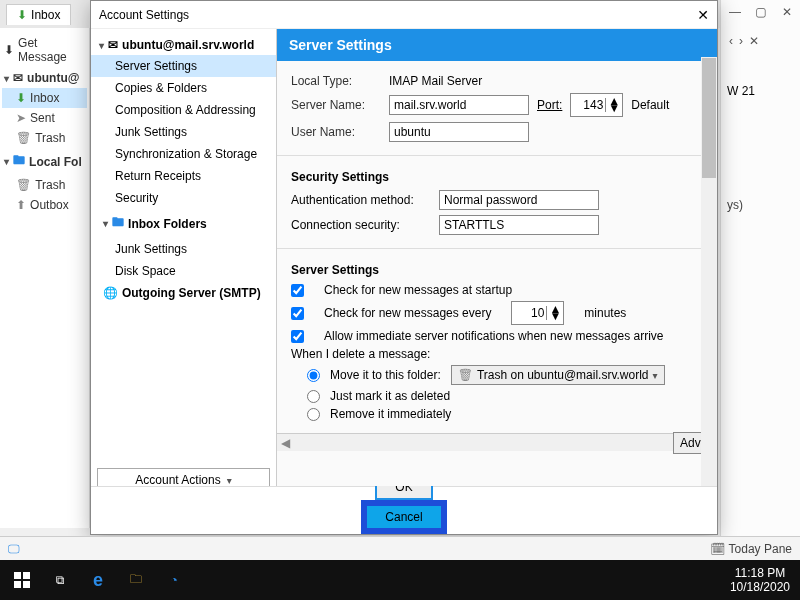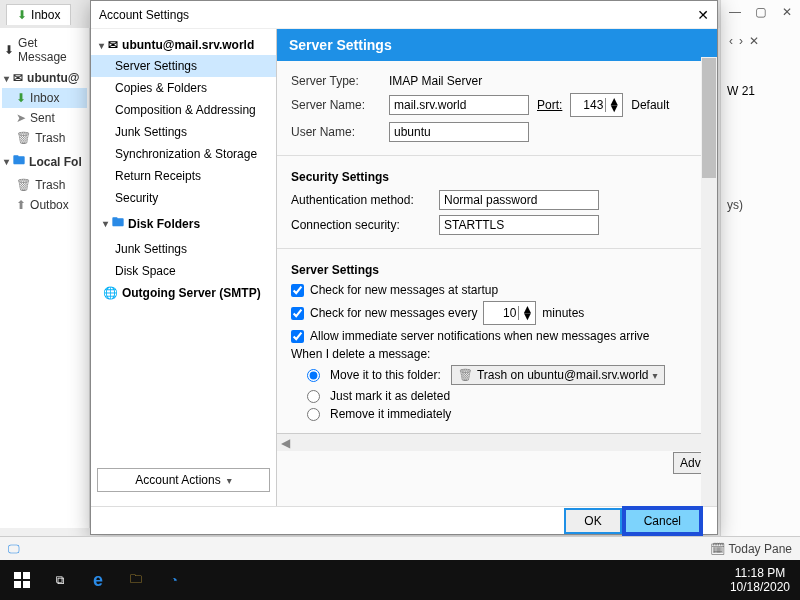--- a/index.html
+++ b/index.html
@@ -35,27 +35,27 @@
 .section{padding:8px 14px;border-bottom:1px solid #ddd;}
 .sectitle{font-weight:bold;margin:6px 0;}
 .row{display:flex;align-items:center;margin:5px 0;gap:8px;}
 .lbl{width:90px;color:#333;}
 input[type=text]{border:1px solid #888;padding:2px 4px;background:#fff;height:20px;}
 .numbox{display:inline-flex;align-items:center;border:1px solid #888;background:#fff;height:24px;}
 .numbox input{border:none;width:34px;text-align:right;padding:0 2px;height:18px;}
 .spinbtns{display:flex;flex-direction:column;font-size:7px;line-height:7px;border-left:1px solid #888;}
 .spinbtns span{padding:0 2px;cursor:pointer;}
 .select{border:1px solid #888;background:#fff;padding:2px 4px;min-width:160px;height:20px;display:flex;align-items:center;justify-content:space-between;}
-.check{display:flex;align-items:center;gap:6px;margin:4px 0;}
+.check{display:flex;align-items:center;gap:20px;margin:4px 0;}
 .radio{display:flex;align-items:center;gap:10px;margin:4px 0 4px 16px;}
 .folderbtn{border:1px solid #888;background:#eee;padding:2px 6px;display:flex;align-items:center;gap:4px;}
 .advbtn{position:absolute;right:-4px;bottom:32px;border:1px solid #888;background:#eee;padding:3px 6px;}
 .hscroll{height:18px;border-top:1px solid #ccc;background:#f0f0f0;display:flex;align-items:center;justify-content:space-between;padding:0 4px;color:#888;}
-.footer{height:28px;display:flex;align-items:center;justify-content:flex-end;gap:0;padding:0 14px;border-top:1px solid #ddd;}
-.btn{border:4px solid #1d4ed8;background:#7dd3fc;padding:4px 18px;cursor:pointer;}
+.footer{height:48px;display:flex;align-items:center;justify-content:flex-end;gap:0;padding:0 14px;border-top:1px solid #ddd;flex-direction:column;}
+.btn{border:6px solid #1d4ed8;background:#0ea5e9;padding:4px 18px;cursor:pointer;}
 .btn.primary{border:2px solid #1e90e6;background:#eee;}
 .vsb{position:absolute;right:0;top:28px;bottom:0;width:16px;background:#f0f0f0;}
 .vsb .thumb{background:#c0c0c0;width:14px;margin:1px;height:120px;}
 
 
 .status{position:absolute;left:0;bottom:40px;width:800px;height:24px;background:#f4f4f4;border-top:1px solid #ccc;display:flex;align-items:center;justify-content:space-between;padding:0 8px;color:#444;}
 .taskbar{position:absolute;left:0;bottom:0;width:800px;height:40px;background:#111;display:flex;align-items:center;justify-content:space-between;color:#fff;}
 .taskicons{display:flex;align-items:center;gap:14px;padding-left:10px;}
 .taskicons .ico{width:24px;height:24px;display:flex;align-items:center;justify-content:center;}
 .clock{padding-right:10px;text-align:center;line-height:14px;font-size:11px;}
@@ -139,40 +139,40 @@
       <div class="navitem sel">Server Settings</div>
       <div class="navitem">Copies &amp; Folders</div>
       <div class="navitem">Composition &amp; Addressing</div>
       <div class="navitem">Junk Settings</div>
       <div class="navitem">Synchronization &amp; Storage</div>
       <div class="navitem">Return Receipts</div>
       <div class="navitem">Security</div>
       <div class="navitem bold">
         <span class="chev">▾</span>
         <span style="color:#2a8ae6">🖿</span>
-        <span>Disk Folders</span>
+        <span>Inbox Folders</span>
       </div>
       <div class="navitem">Junk Settings</div>
       <div class="navitem">Disk Space</div>
       <div class="navitem bold">
         <span style="color:#2a8ae6">🌐</span>
         <span>Outgoing Server (SMTP)</span>
       </div>
       <div style="height:160px"></div>
       <div class="navacct">
         <span>Account Actions</span>
         <span class="chev">▾</span>
       </div>
     </div>
     <div class="content">
       <div class="bluehdr">Server Settings</div>
 
       <div class="section">
         <div class="row">
-          <span class="lbl">Server Type:</span>
+          <span class="lbl">Local Type:</span>
           <span>IMAP Mail Server</span>
         </div>
         <div class="row">
           <span class="lbl">Server Name:</span>
           <input type="text" style="width: 140px;" value="mail.srv.world">
           <span style="text-decoration:underline">Port:</span>
           <span class="numbox">
             <input type="text" value="143" style="">
             <span class="spinbtns">
                 <span>▲</span>

